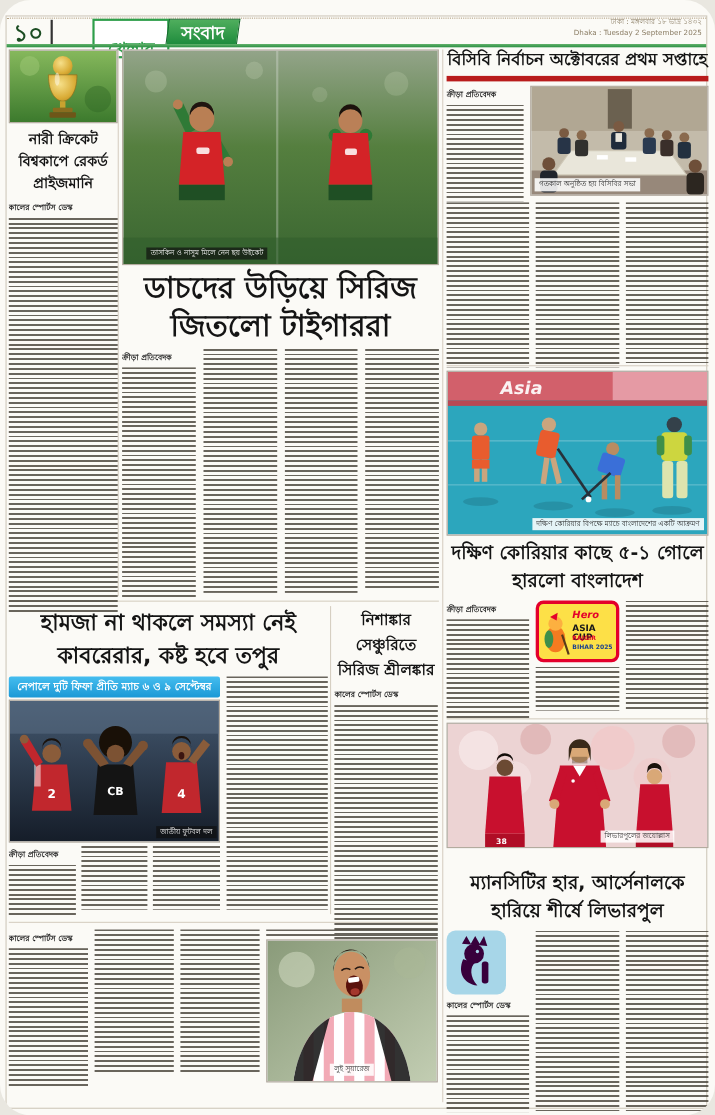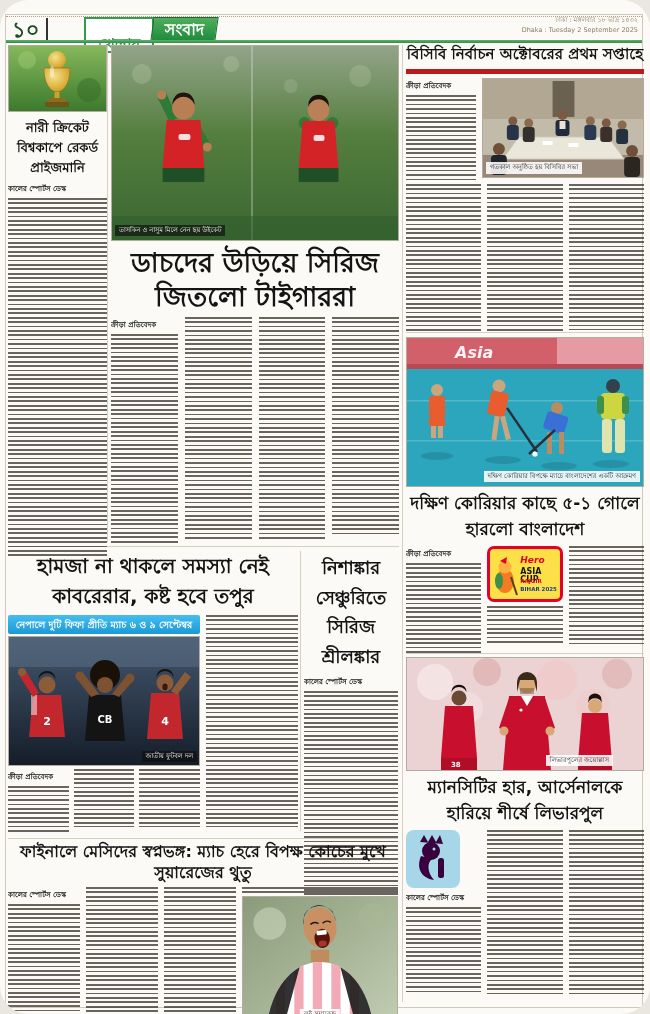--- a/index.html
+++ b/index.html
@@ -126,21 +126,21 @@
           <polygon points="16,16 5,32 -2,27 8,12" fill="#2f7a36"></polygon>
           <circle cx="-1" cy="30" r="4.5" fill="#b97f54"></circle>
             <circle cx="4" cy="29" r="4.5" fill="#b97f54"></circle>
           <circle r="11" fill="#ba8057"></circle>
             <path d="M-10.5 -3 A11 11 0 0 1 10.5 -3 L10 -8 A10.5 10.5 0 0 0 -10 -8 Z" fill="#1c120c"></path>
           <path d="M-16,11 L16,11 L20,58 L-20,58 Z" fill="#d42327"></path>
           <rect x="-5" y="25" width="11" height="6" rx="2" fill="#fff" opacity=".85"></rect>
           <rect x="-20" y="58" width="40" height="14" fill="#1f4f24"></rect>
         </g>
       </svg>
-      <div class="cap dark" style="left:3px;bottom:4px;">তাসকিন ও নাসুম মিলে নেন ছয় উইকেট</div>
+      <div class="cap dark" style="left:21px;bottom:4px;">তাসকিন ও নাসুম মিলে নেন ছয় উইকেট</div>
     </div>
     <div class="hl" style="font-size:27px;line-height:1.25;margin:5px 0 3px 0;">ডাচদের উড়িয়ে সিরিজ জিতলো টাইগাররা</div>
     <div class="cols" style="gap:7px;height:224px;">
       <div class="col">
         <div class="byline">ক্রীড়া প্রতিবেদক</div>
         <div class="greek" style="height:210px;"></div>
       </div>
       <div class="col greek" style="height:222px;"></div>
       <div class="col greek" style="height:222px;"></div>
       <div class="col greek" style="height:218px;"></div>
@@ -318,21 +318,21 @@
           </div>
           <div class="col greek" style="height:58px;"></div>
           <div class="col greek" style="height:58px;"></div>
         </div>
       </div>
       <div class="col greek" style="height:212px;"></div>
     </div>
   </div>
 
   <div class="abs" style="left:304px;top:551px;width:94px;">
-    <div class="hl" style="font-size:18px;line-height:1.65;margin-top:2px;">নিশাঙ্কার সেঞ্চুরিতে সিরিজ শ্রীলঙ্কার</div>
+    <div class="hl" style="font-size:14px;line-height:1.65;margin-top:2px;">নিশাঙ্কার সেঞ্চুরিতে সিরিজ শ্রীলঙ্কার</div>
     <div class="byline" style="margin-top:4px;">কালের স্পোর্টস ডেস্ক</div>
     <div class="greek" style="height:216px;"></div>
   </div>
 
   <div class="abs" style="left:406px;top:657px;width:238px;">
     <div class="photo" style="height:114px;">
       <svg viewBox="0 0 236 112" preserveAspectRatio="none">
         <rect width="236" height="112" fill="#ecd3d3"></rect>
         <circle cx="28" cy="24" r="18" fill="#f6e7e7" opacity=".8"></circle>
           <circle cx="80" cy="14" r="14" fill="#dba8a8" opacity=".6"></circle>
@@ -362,42 +362,41 @@
         </g>
         <g>
           <circle cx="188" cy="48" r="7" fill="#d9a877"></circle>
             <path d="M181 45 A7.5 7.5 0 0 1 195 45 L194 39 A7 7 0 0 0 182 39 Z" fill="#1a120c"></path>
           <polygon points="175,55 201,55 205,104 171,104" fill="#c8102e"></polygon>
           <rect x="171" y="104" width="34" height="8" fill="#b00d26"></rect>
         </g>
       </svg>
       <div class="cap light" style="right:30px;bottom:4px;">লিভারপুলের জয়োল্লাস</div>
     </div>
-    <div class="hl" style="font-size:17px;line-height:1.55;margin-top:3px;">ম্যানসিটির হার, আর্সেনালকে হারিয়ে শীর্ষে লিভারপুল</div>
+    <div class="hl" style="font-size:17px;line-height:1.55;margin-top:19px;">ম্যানসিটির হার, আর্সেনালকে হারিয়ে শীর্ষে লিভারপুল</div>
     <div class="cols" style="gap:6px;margin-top:3px;height:168px;">
       <div class="col">
         <div class="plbadge">
           <svg width="54" height="58" viewBox="0 0 54 58">
             <polygon points="14,12 18,5 22,12 26,5 30,12 34,5 37,14" fill="#38003c"></polygon>
             <circle cx="25" cy="21" r="9" fill="#38003c"></circle>
             <circle cx="28" cy="19" r="1.5" fill="#a7d6e8"></circle>
             <path d="M15 26 C10 38 15 48 28 50 C21 42 21 33 26 29 Z" fill="#38003c"></path>
             <rect x="32" y="28" width="6" height="20" rx="2.5" fill="#38003c"></rect>
           </svg>
         </div>
         <div class="byline" style="margin-top:4px;">কালের স্পোর্টস ডেস্ক</div>
         <div class="greek" style="height:88px;"></div>
       </div>
       <div class="col greek" style="height:164px;"></div>
       <div class="col greek" style="height:164px;"></div>
     </div>
   </div>
 
   <div class="abs" style="left:8px;top:842px;width:390px;">
-    <div class="hl" style="font-size:16px;line-height:1.3;">ফাইনালে মেসিদের স্বপ্নভঙ্গ: ম্যাচ হেরে বিপক্ষ কোচের মুখে সুয়ারেজের থুতু</div>
     <div class="cols" style="gap:6px;margin-top:3px;">
       <div style="width:72px;flex:0 0 auto;">
         <div class="byline">কালের স্পোর্টস ডেস্ক</div>
         <div class="greek" style="height:128px;"></div>
       </div>
       <div style="width: 72px; flex: 0 0 auto; height: 131px;" class="greek"></div>
       <div style="width: 72px; flex: 0 0 auto; height: 131px;" class="greek"></div>
       <div style="flex:1;">
         <div class="greek" style="height:6px;"></div>
         <div class="photo" style="height:130px;margin-top:3px;">

